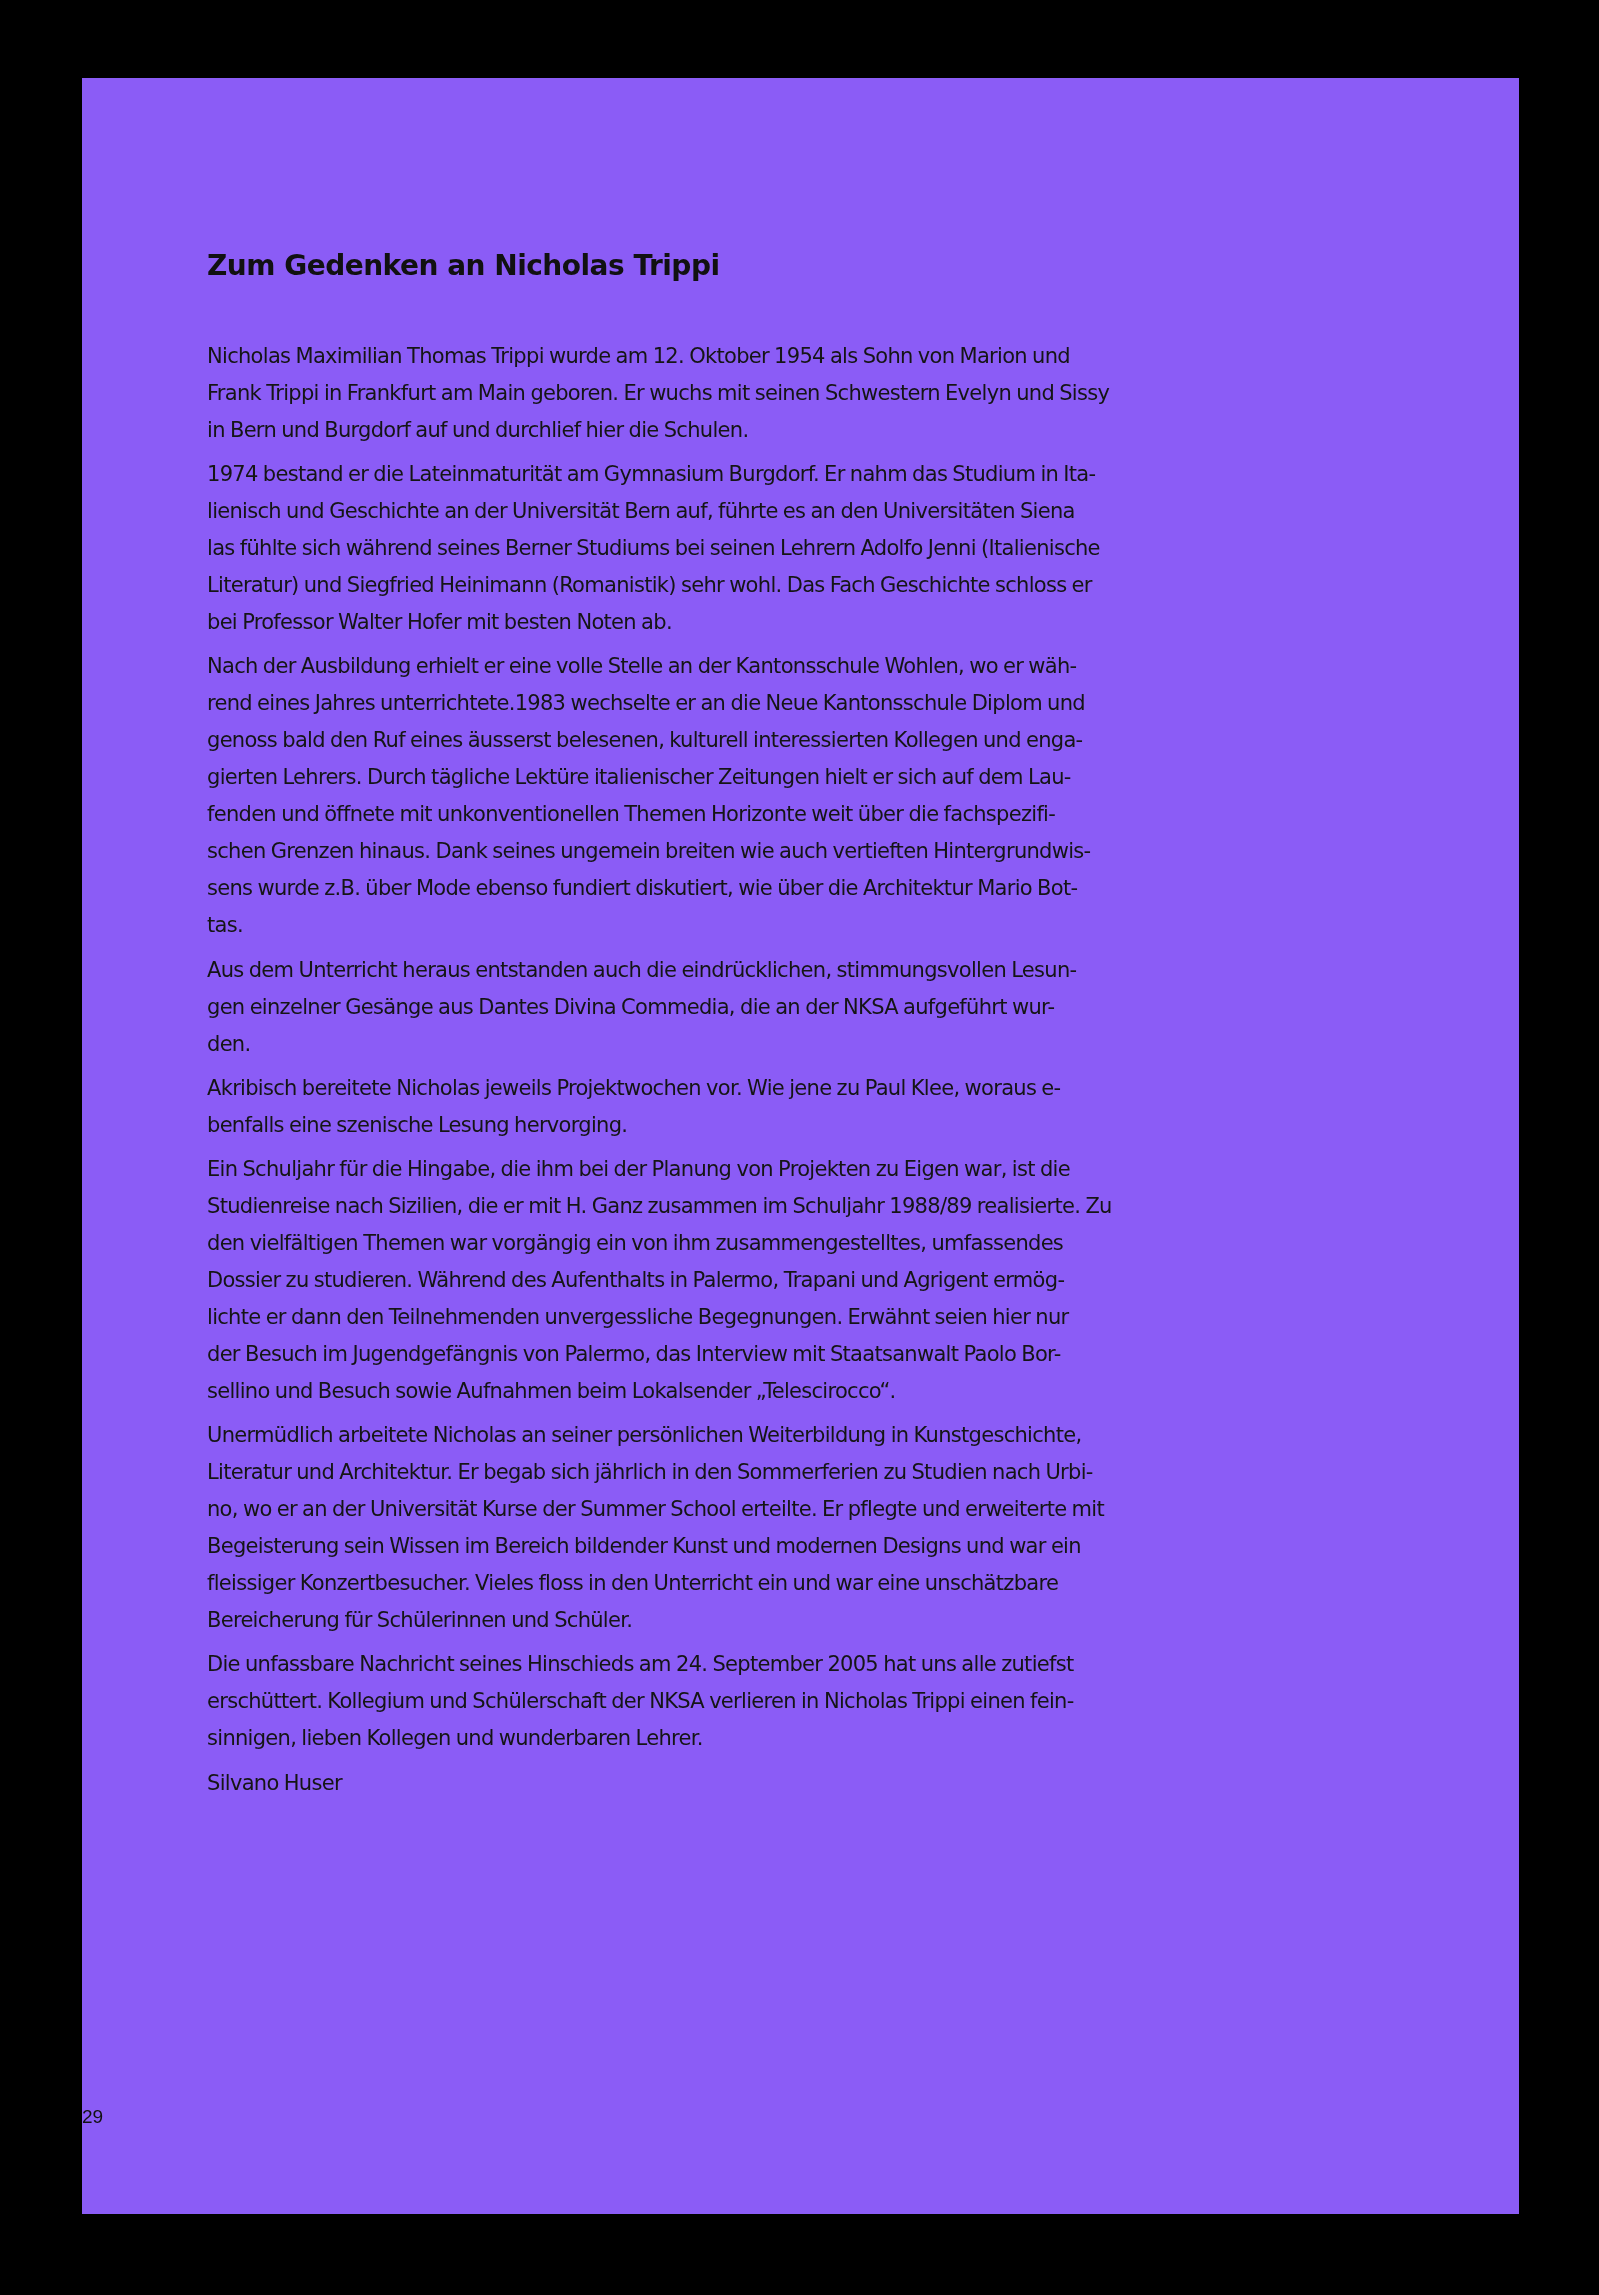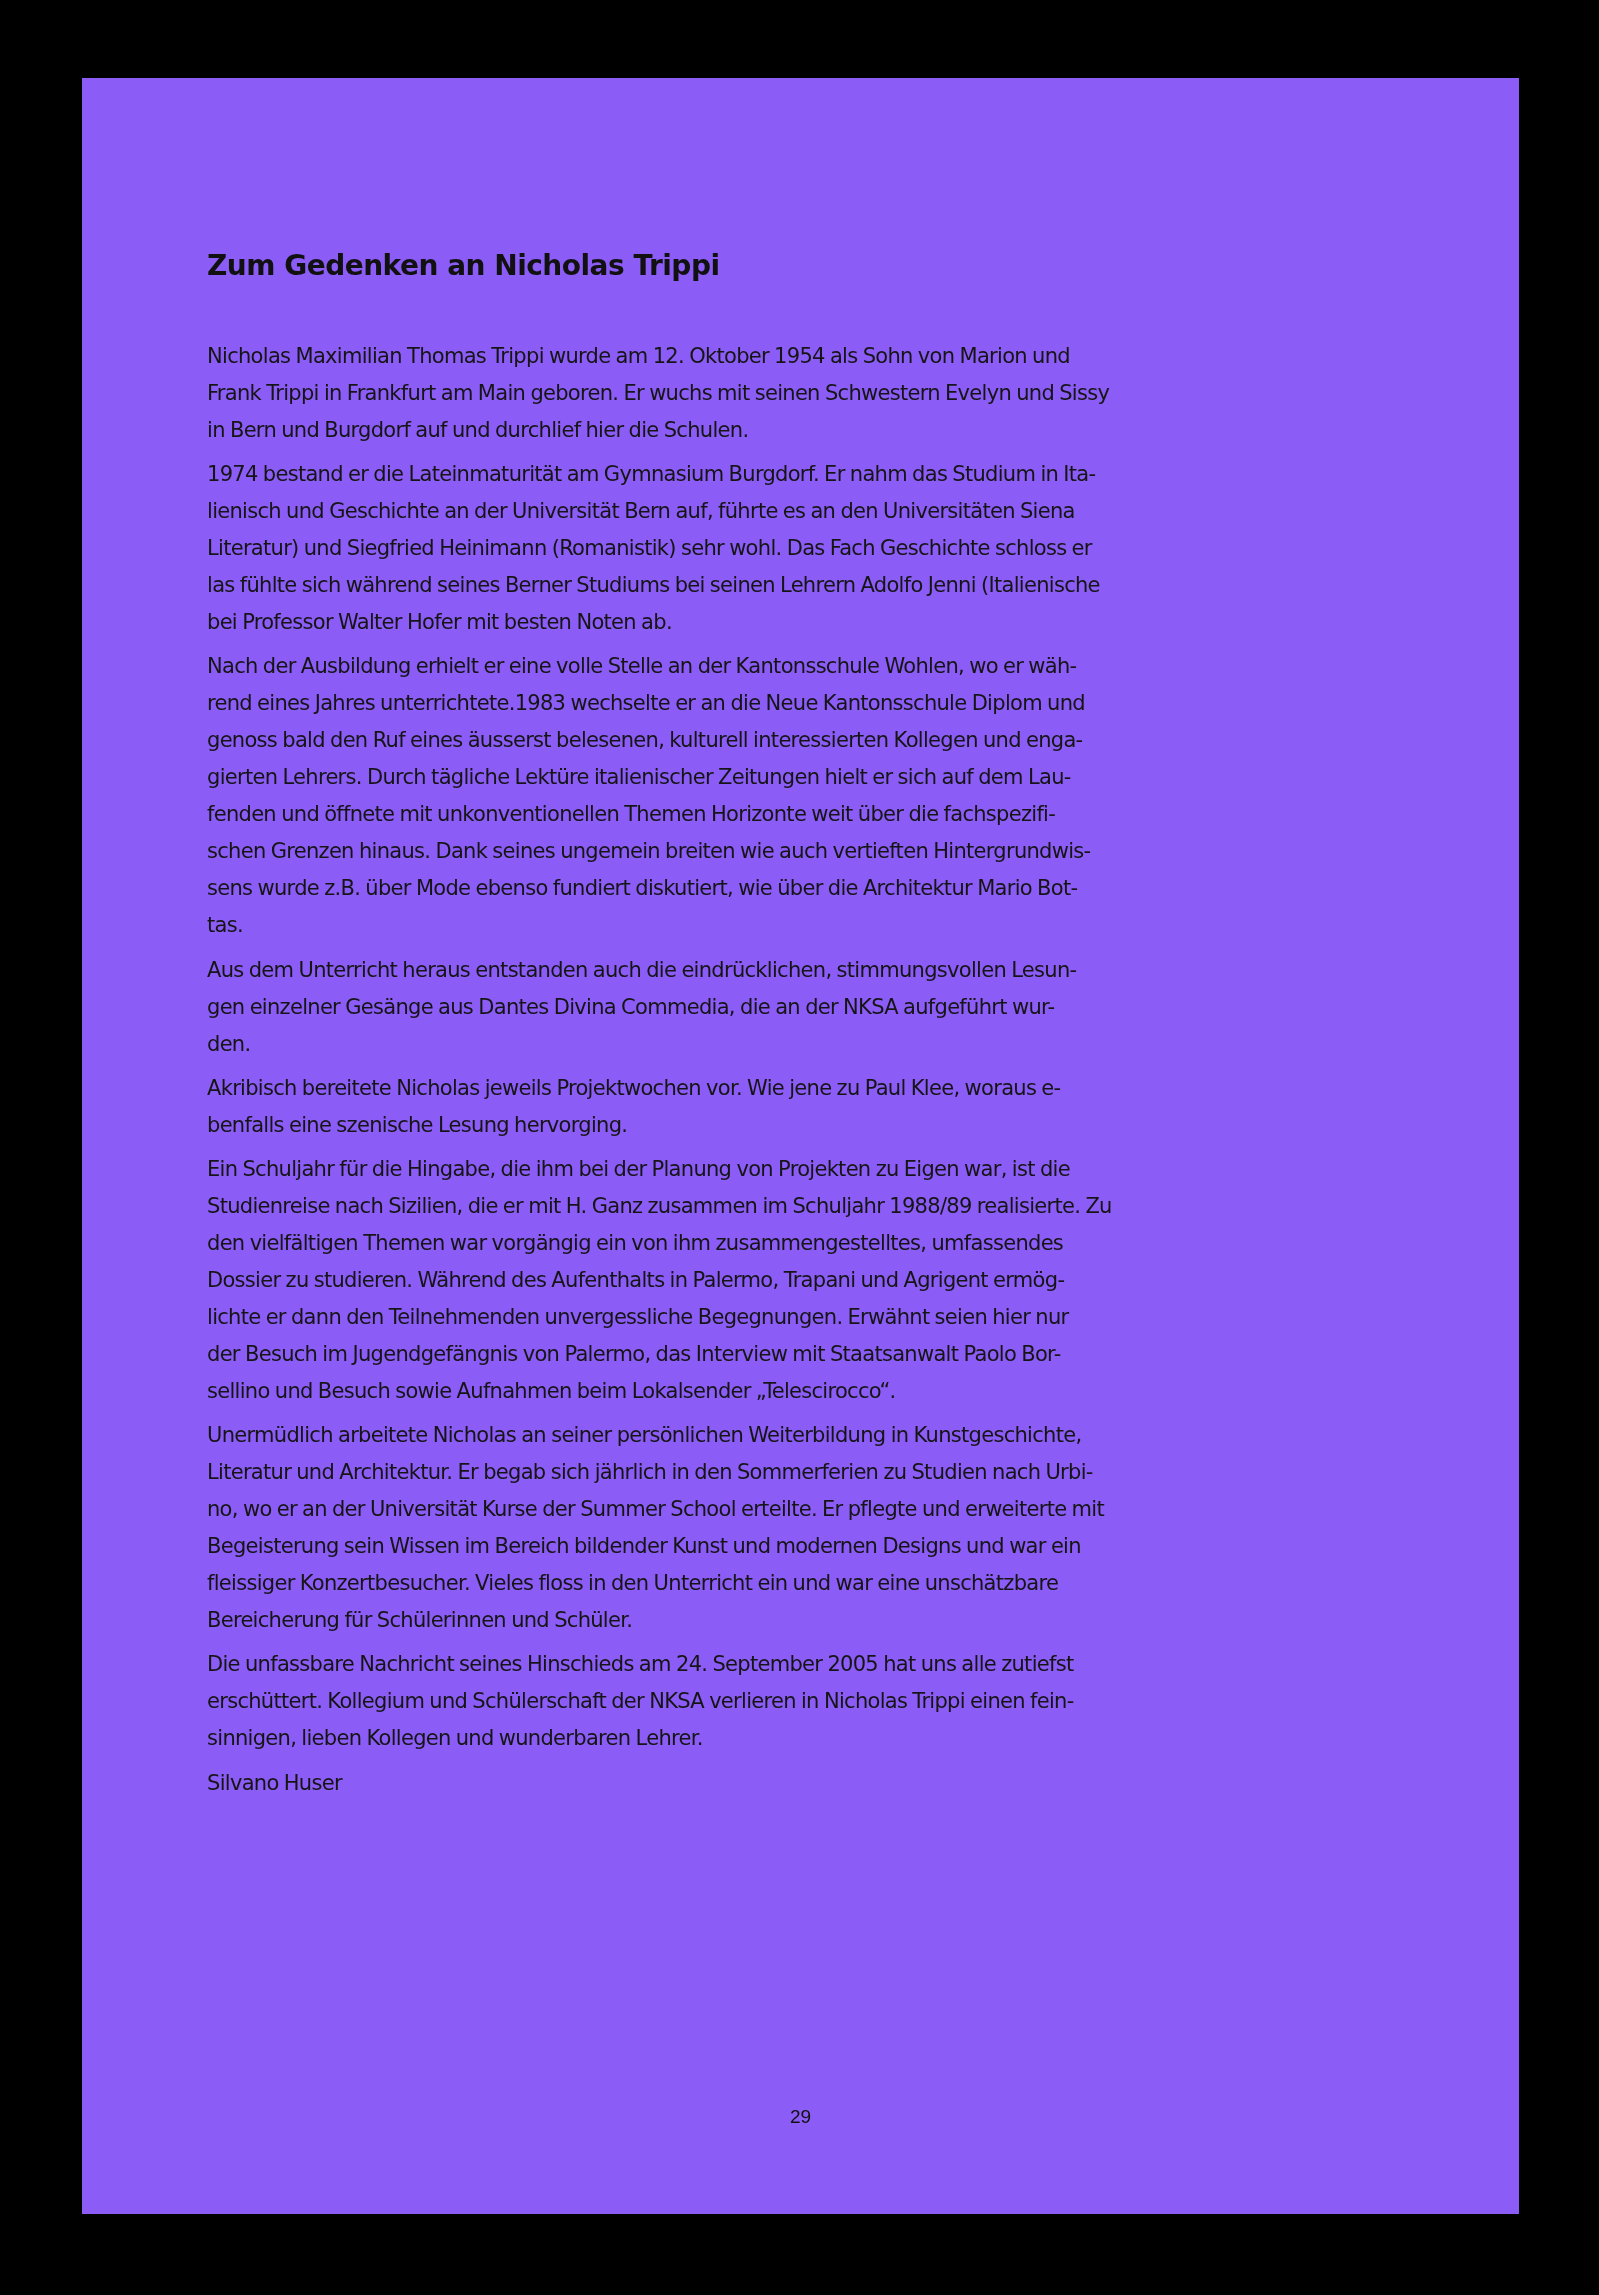--- a/index.html
+++ b/index.html
@@ -60,21 +60,20 @@
     line-height: 37px;
   }
   .signature {
     margin-top: 7px;
   }
   .page-number {
     position: absolute;
     top: 2028px;
     left: 0;
     width: 1437px;
-    text-align: center;
     font-family: "Liberation Sans", sans-serif;
     font-size: 19px;
     color: #111111;
   }
 </style>
 </head>
 <body>
 
 <div class="page">
   <div class="content">
@@ -84,22 +83,22 @@
 
       <p class="para">
         <span class="line">Nicholas Maximilian Thomas Trippi wurde am 12. Oktober 1954 als Sohn von Marion und</span>
         <span class="line">Frank Trippi in Frankfurt am Main geboren. Er wuchs mit seinen Schwestern Evelyn und Sissy</span>
         <span class="line">in Bern und Burgdorf auf und durchlief hier die Schulen.</span>
       </p>
 
       <p class="para">
         <span class="line">1974 bestand er die Lateinmaturität am Gymnasium Burgdorf. Er nahm das Studium in Ita-</span>
         <span class="line">lienisch und Geschichte an der Universität Bern auf, führte es an den Universitäten Siena</span>
+        <span class="line">las fühlte sich während seines Berner Studiums bei seinen Lehrern Adolfo Jenni (Italienische</span>
         <span class="line">Literatur) und Siegfried Heinimann (Romanistik) sehr wohl. Das Fach Geschichte schloss er</span>
-        <span class="line">las fühlte sich während seines Berner Studiums bei seinen Lehrern Adolfo Jenni (Italienische</span>
         <span class="line">bei Professor Walter Hofer mit besten Noten ab.</span>
       </p>
 
       <p class="para">
         <span class="line">Nach der Ausbildung erhielt er eine volle Stelle an der Kantonsschule Wohlen, wo er wäh-</span>
         <span class="line">rend eines Jahres unterrichtete.1983 wechselte er an die Neue Kantonsschule Diplom und</span>
         <span class="line">genoss bald den Ruf eines äusserst belesenen, kulturell interessierten Kollegen und enga-</span>
         <span class="line">gierten Lehrers. Durch tägliche Lektüre italienischer Zeitungen hielt er sich auf dem Lau-</span>
         <span class="line">fenden und öffnete mit unkonventionellen Themen Horizonte weit über die fachspezifi-</span>
         <span class="line">schen Grenzen hinaus. Dank seines ungemein breiten wie auch vertieften Hintergrundwis-</span>

